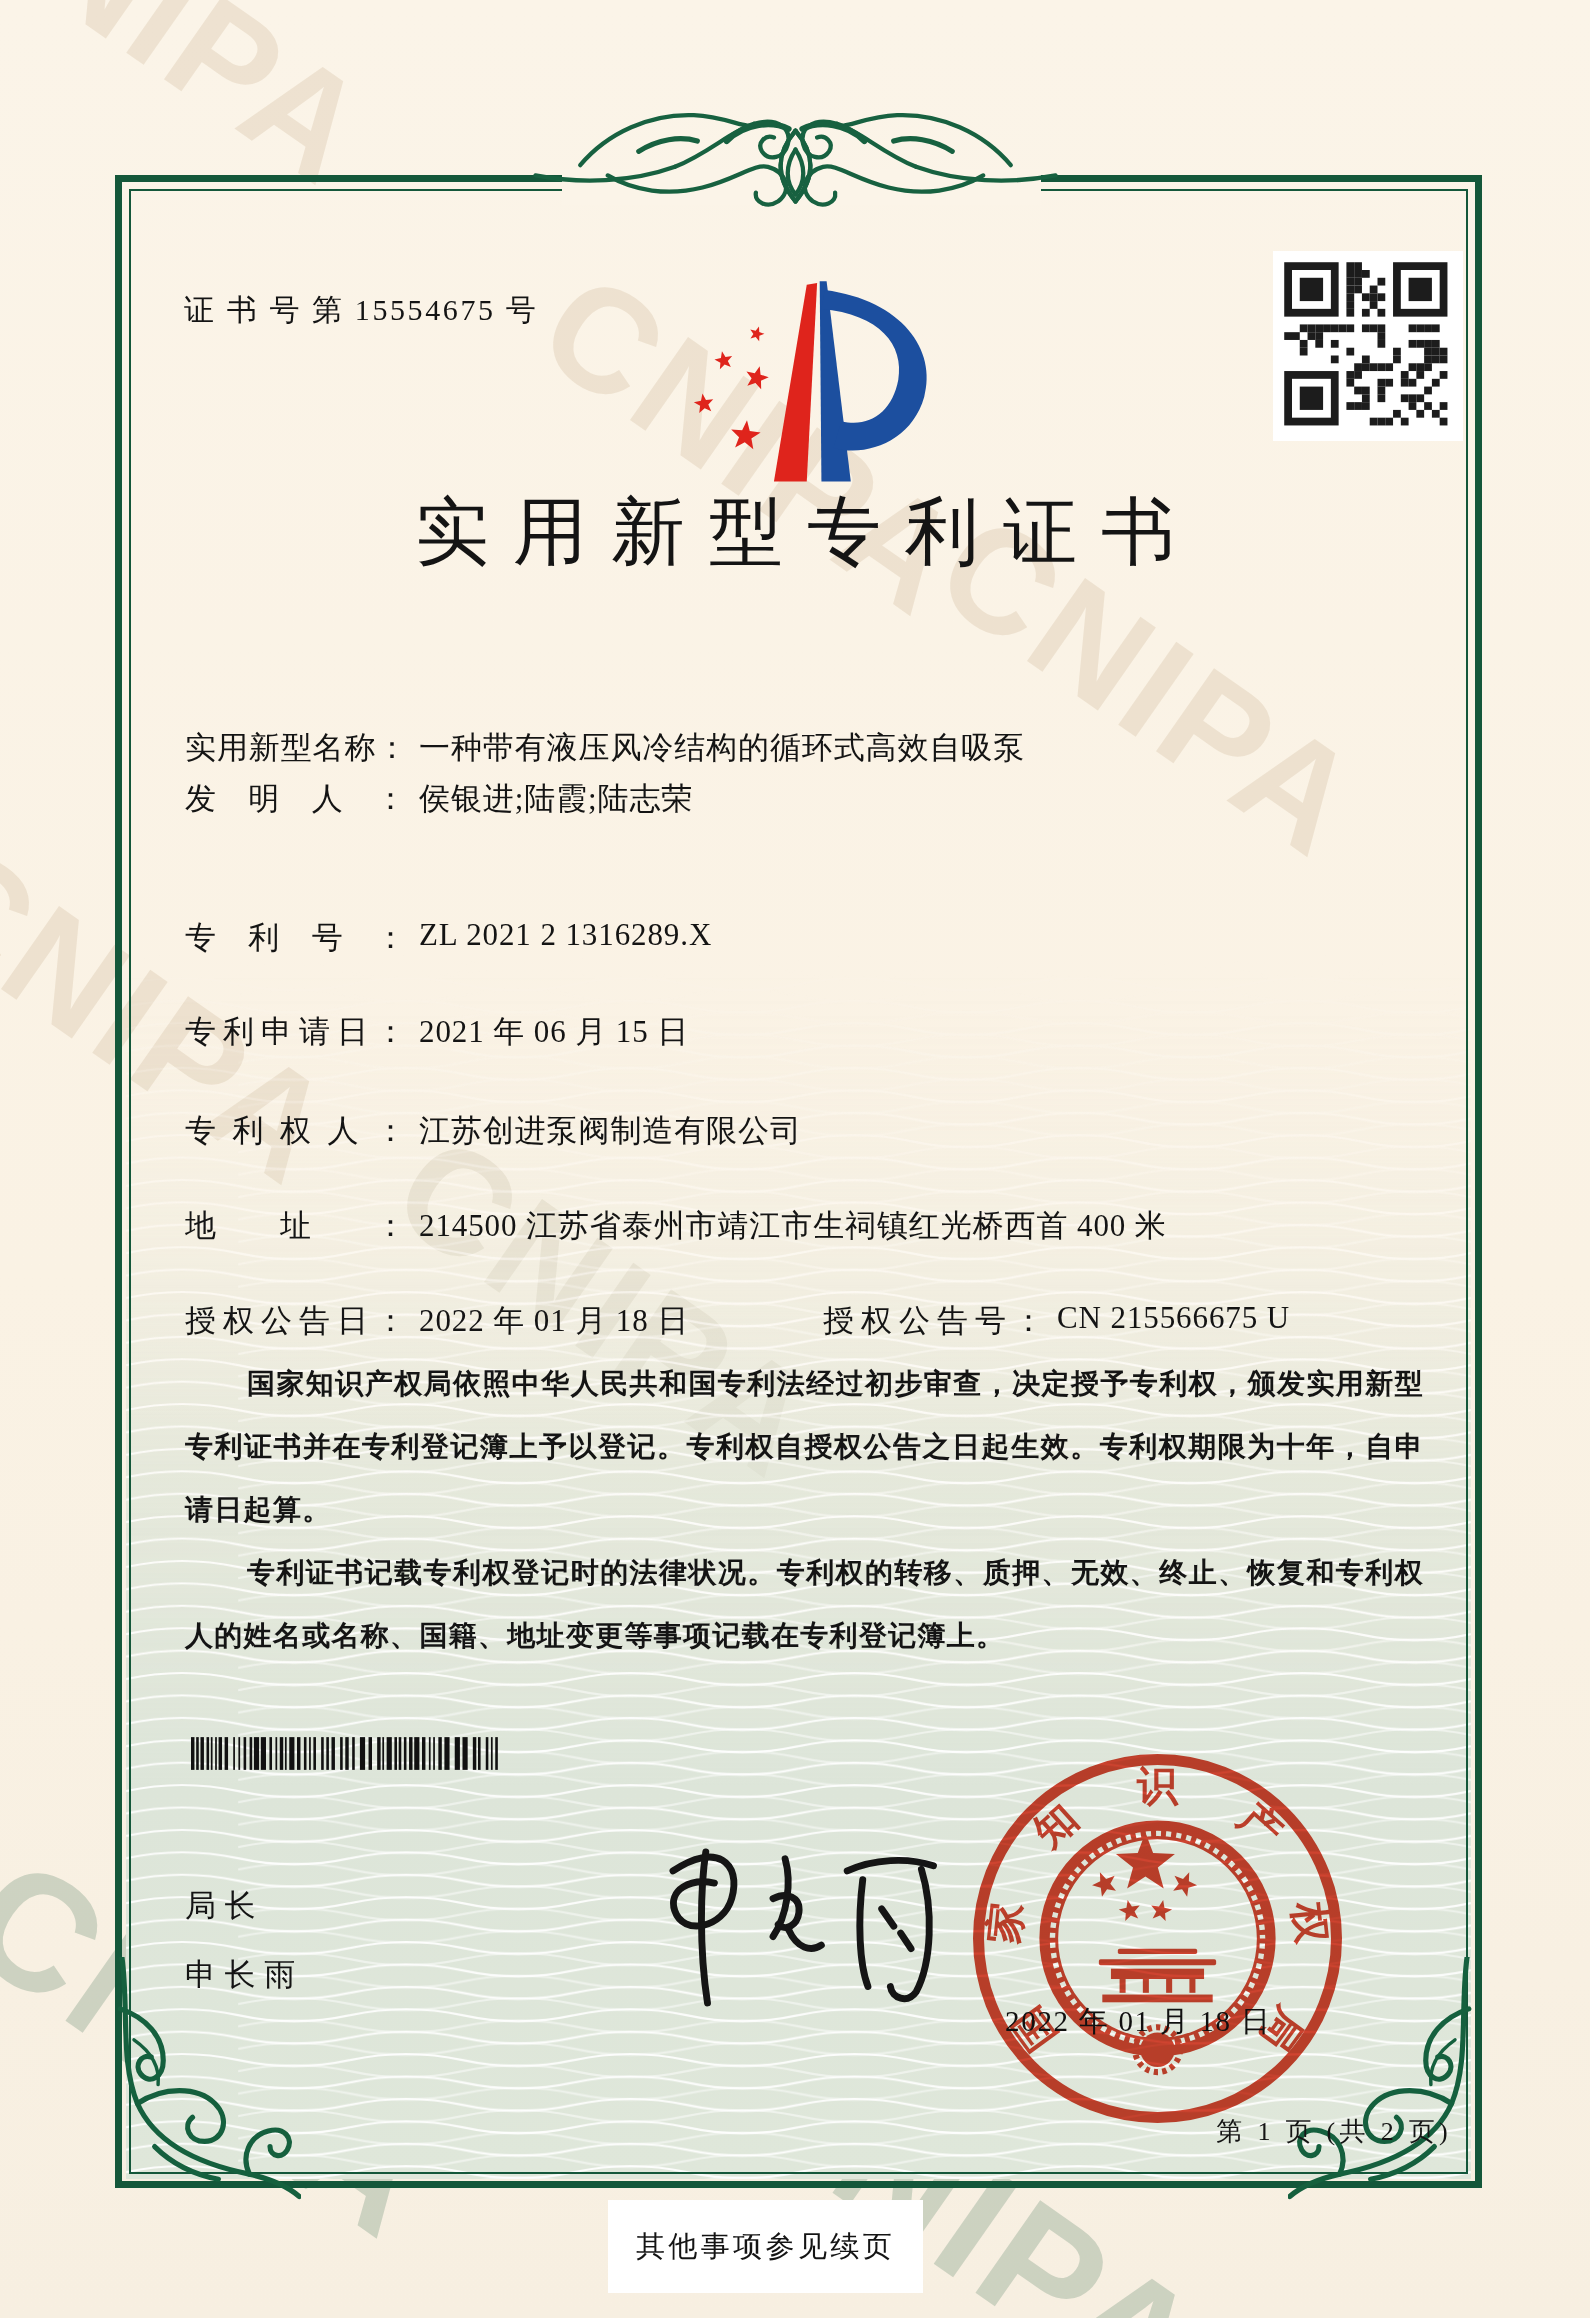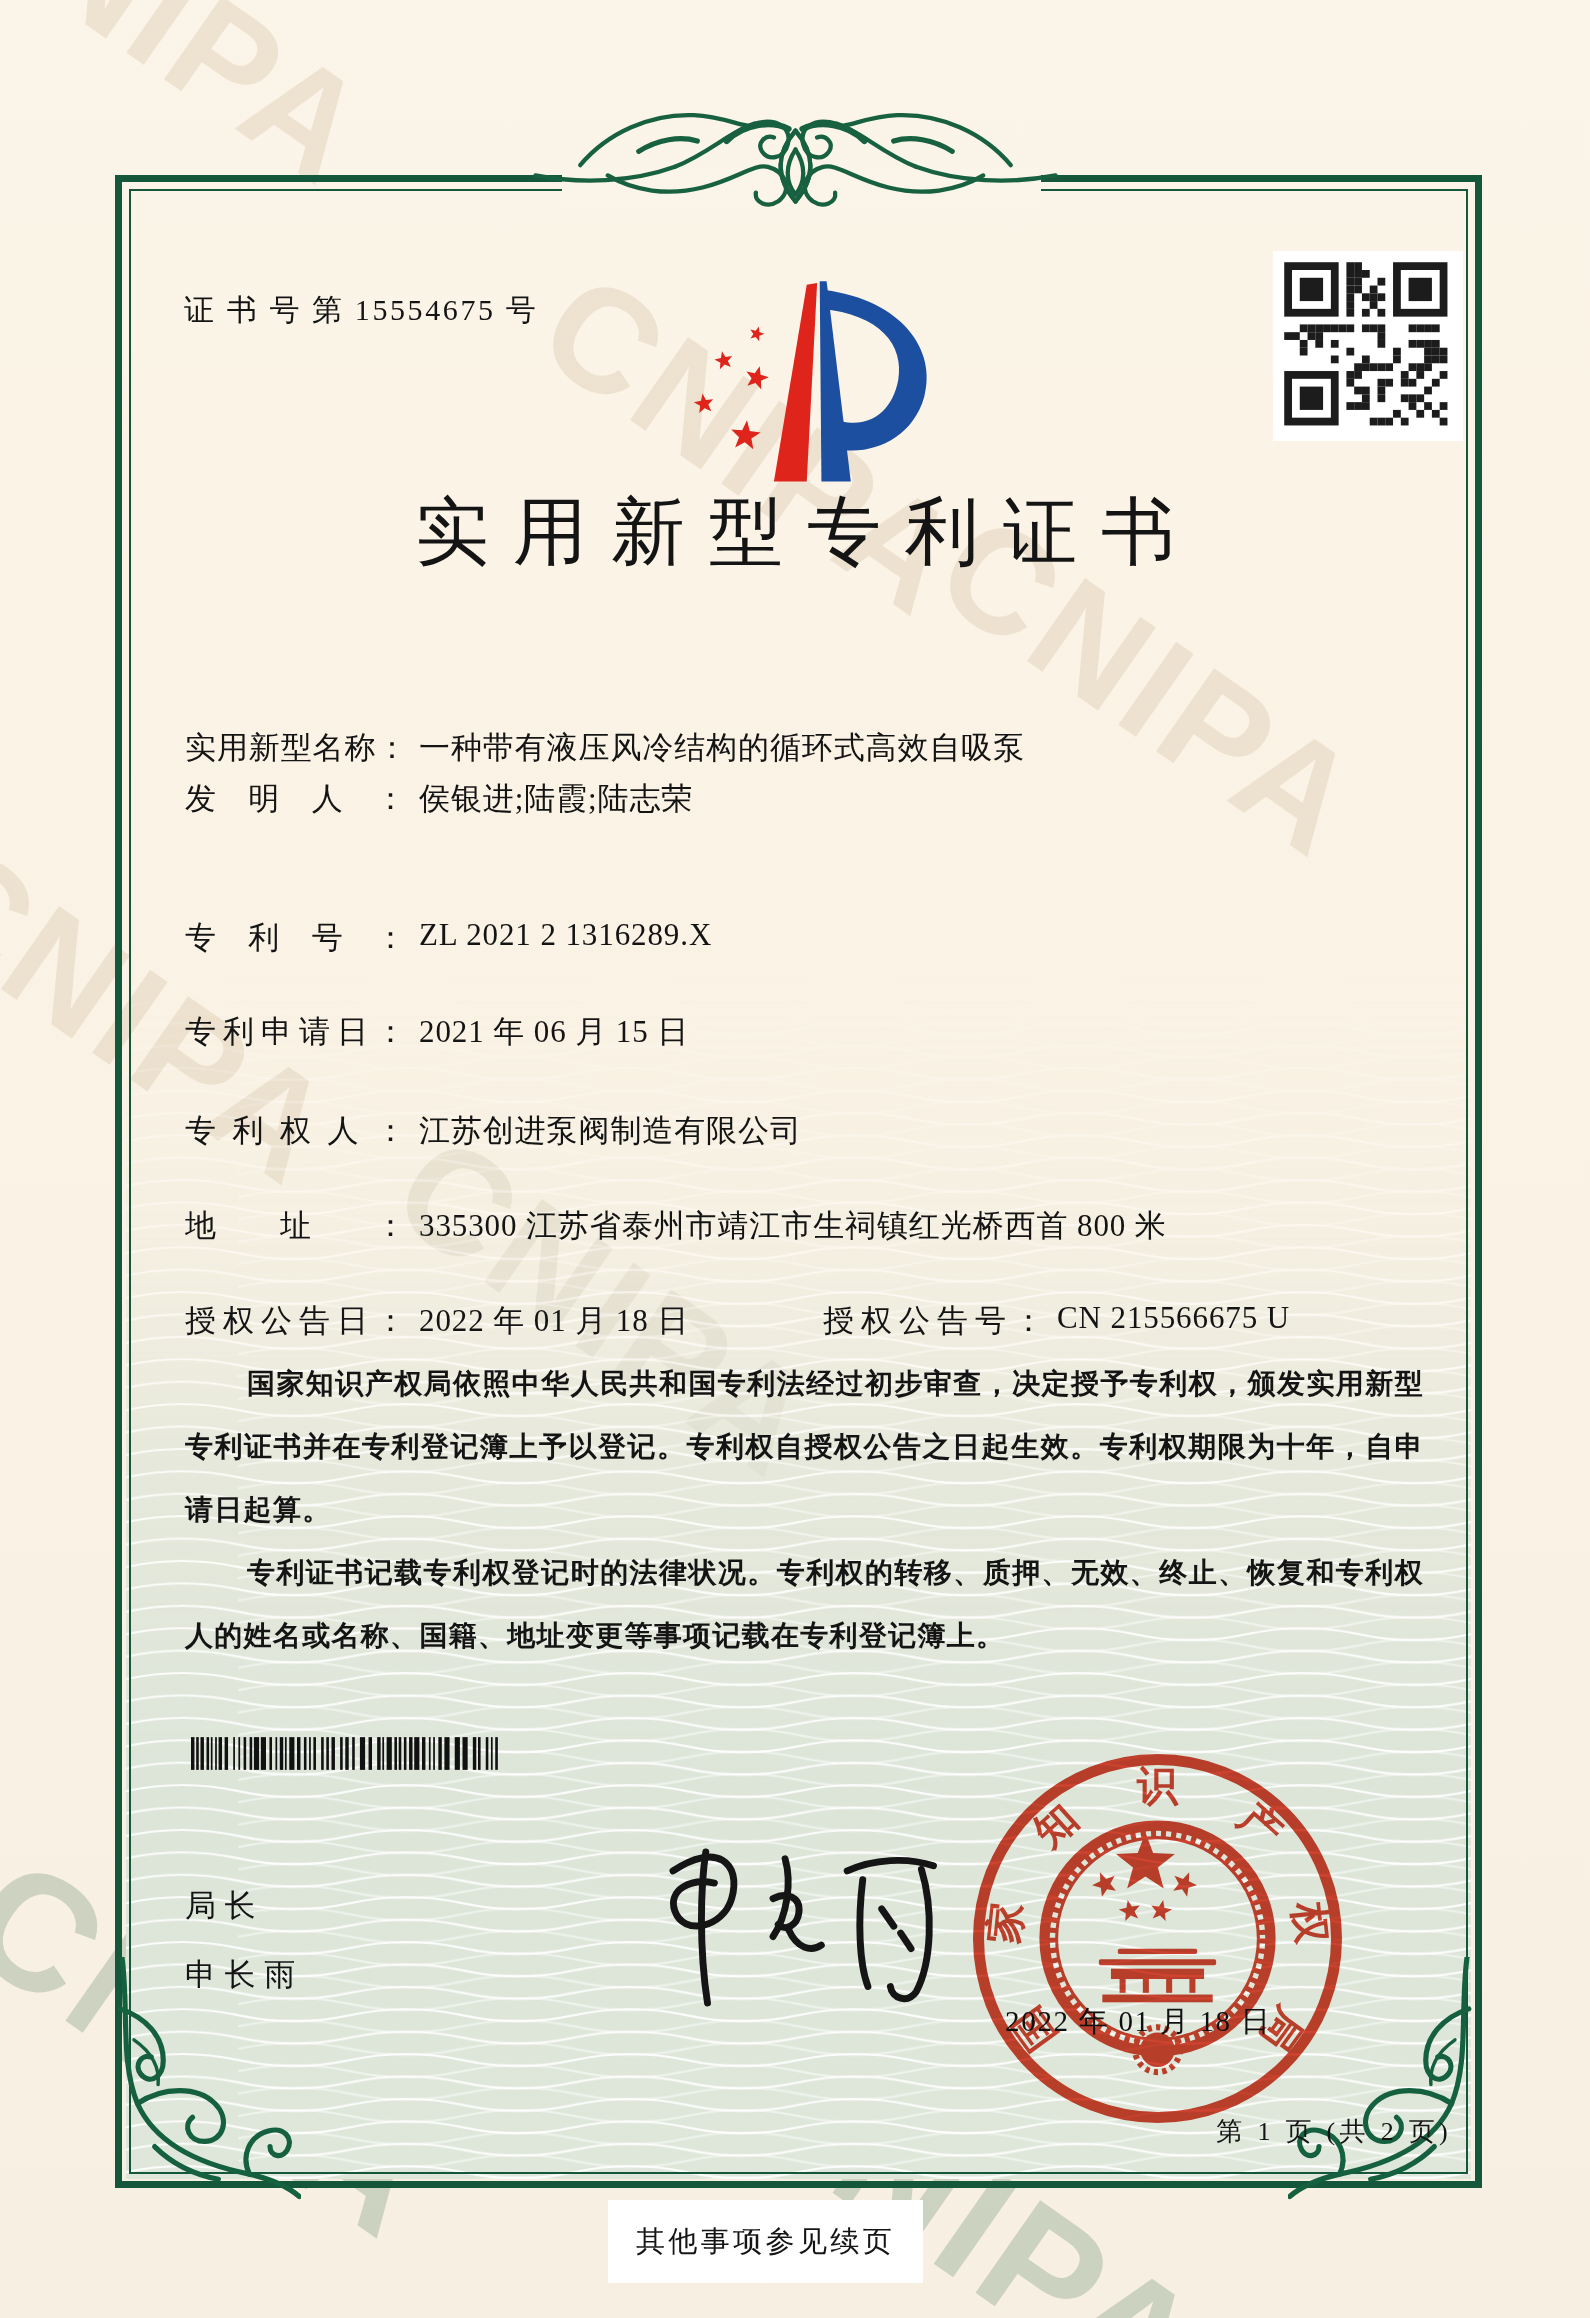--- a/index.html
+++ b/index.html
@@ -41,21 +41,21 @@
   .paras{position:absolute;left:185px;top:1352px;width:1239px;font-size:28px;line-height:63px;
     letter-spacing:1.3px;text-align:justify;z-index:6;font-weight:bold;}
   .paras p{margin:0;text-indent:62px;}
   
   .barcode{position:absolute;left:191px;top:1737px;width:312px;height:33px;z-index:6;}
   .sig-title{position:absolute;left:185px;top:1885px;font-size:31px;letter-spacing:8.6px;z-index:6;}
   .sig-name{position:absolute;left:185px;top:1954px;font-size:31px;letter-spacing:8.6px;z-index:6;}
   .signature{position:absolute;left:604px;top:1826px;width:345px;height:190px;z-index:26;}
   .pageinfo{position:absolute;left:115px;width:1367px;top:2114px;text-align:right;font-size:26px;
     letter-spacing:4.3px;z-index:6;transform:translateX(-30px);}
-  .note-box{position:absolute;left:608px;top:2200px;width:315px;height:83px;background:#fff;z-index:6;
+  .note-box{position:absolute;left:608px;top:2200px;width:315px;height:93px;background:#fff;z-index:6;
     display:flex;align-items:center;justify-content:center;font-size:29px;letter-spacing:3.4px;}
   
   .seal{position:absolute;left:973px;top:1754px;width:369px;height:369px;z-index:25;
     mix-blend-mode:multiply;opacity:.93;}
   .seal::before{content:"";position:absolute;inset:0;border:11.2px solid #cf3620;border-radius:50%;}
   .seal svg{position:absolute;inset:0;}
   .sealtext span{position:absolute;left:50%;top:50%;font-size:41px;font-weight:700;color:#cf3620;
     font-family:"Liberation Serif","DejaVu Serif",serif;}
   .seal-date{position:absolute;left:1005px;top:2002px;font-size:29px;letter-spacing:1.7px;color:#101010;z-index:30;}
 </style>
@@ -257,21 +257,21 @@
   <div class="row" style="top:917px">
     <span class="flabel">专利号：</span><span class="fvalue">ZL 2021 2 1316289.X</span>
   </div>
   <div class="row" style="top:1011px">
     <span class="flabel">专利申请日：</span><span class="fvalue">2021 年 06 月 15 日</span>
   </div>
   <div class="row" style="top:1110px">
     <span class="flabel">专利权人：</span><span class="fvalue">江苏创进泵阀制造有限公司</span>
   </div>
   <div class="row" style="top:1205px">
-    <span class="flabel">地址：</span><span class="fvalue">335300 江苏省泰州市靖江市生祠镇红光桥西首 800 米</span>
+    <span class="flabel">地址：</span><span class="fvalue">214500 江苏省泰州市靖江市生祠镇红光桥西首 400 米</span>
   </div>
   <div class="row" style="top:1300px">
     <span class="flabel">授权公告日：</span><span class="fvalue">2022 年 01 月 18 日</span>
   </div>
   <div class="row r-right" style="top:1300px">
     <span class="flabel">授权公告号：</span><span class="fvalue">CN 215566675 U</span>
   </div>
 
   <div class="paras">
     <p>国家知识产权局依照中华人民共和国专利法经过初步审查，决定授予专利权，颁发实用新型专利证书并在专利登记簿上予以登记。专利权自授权公告之日起生效。专利权期限为十年，自申请日起算。</p>

